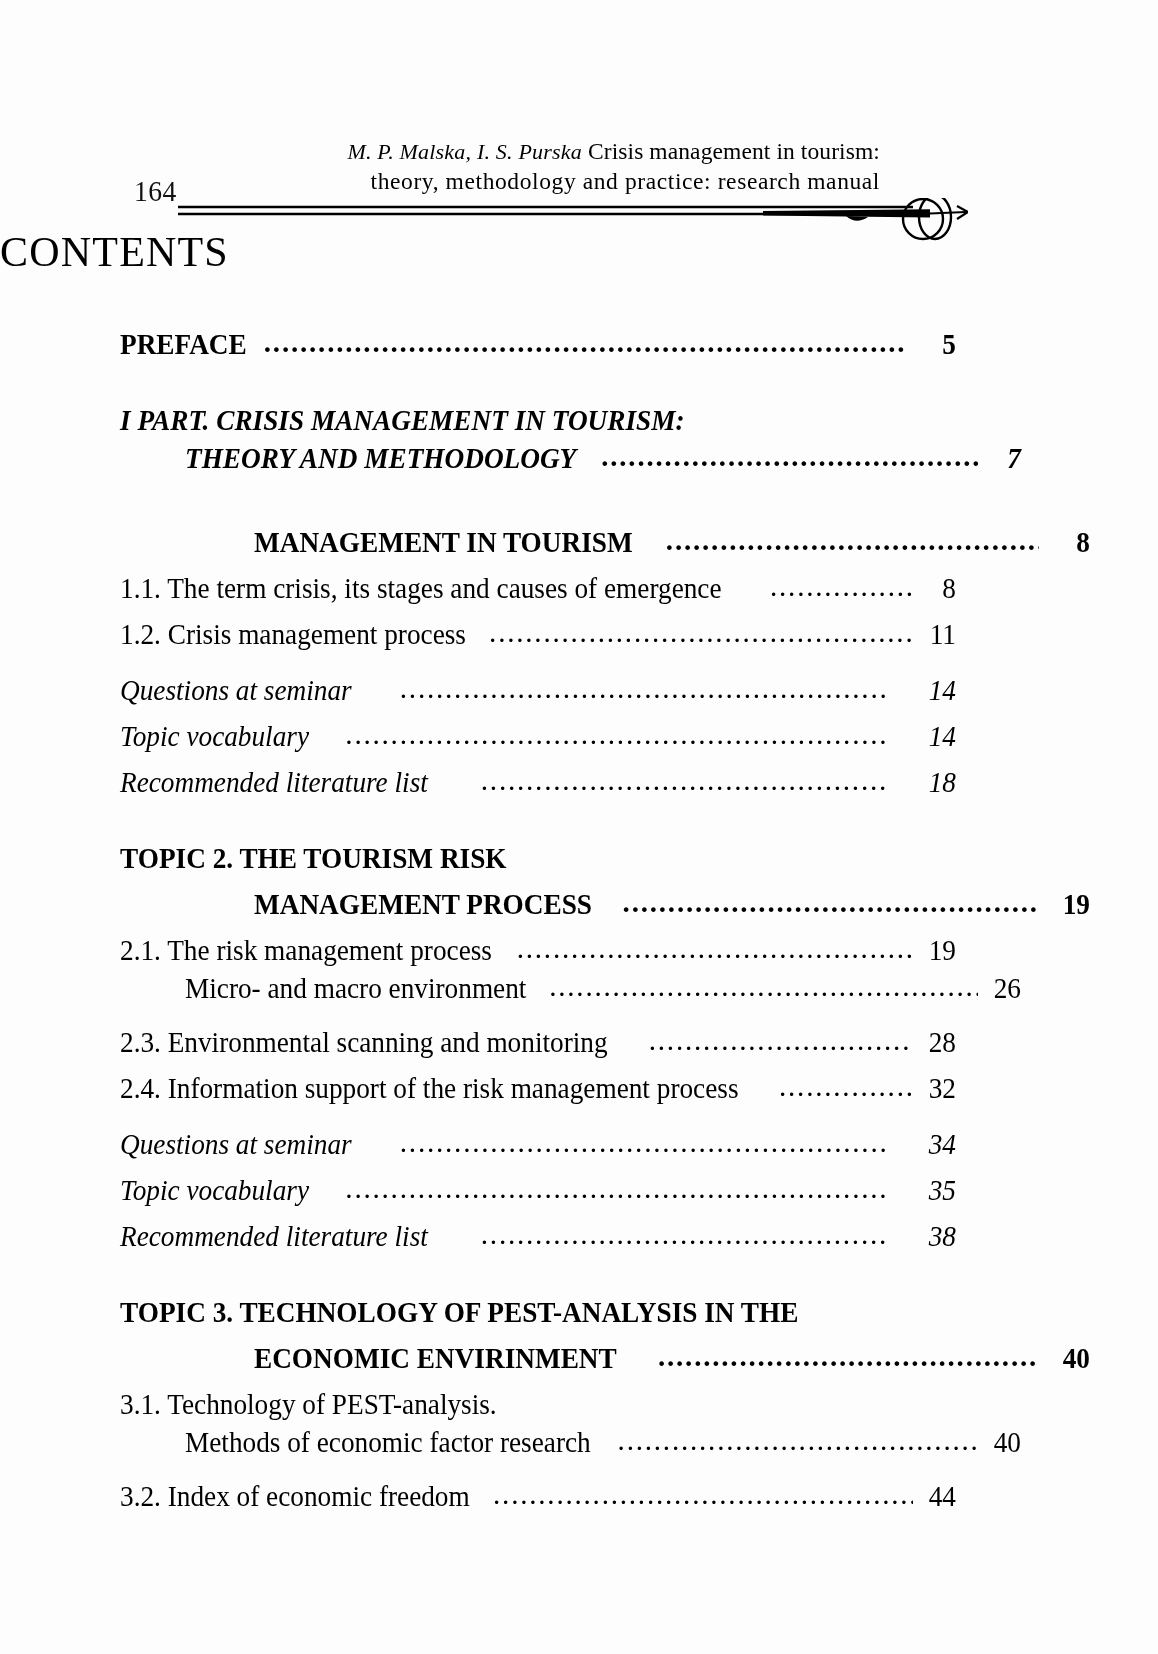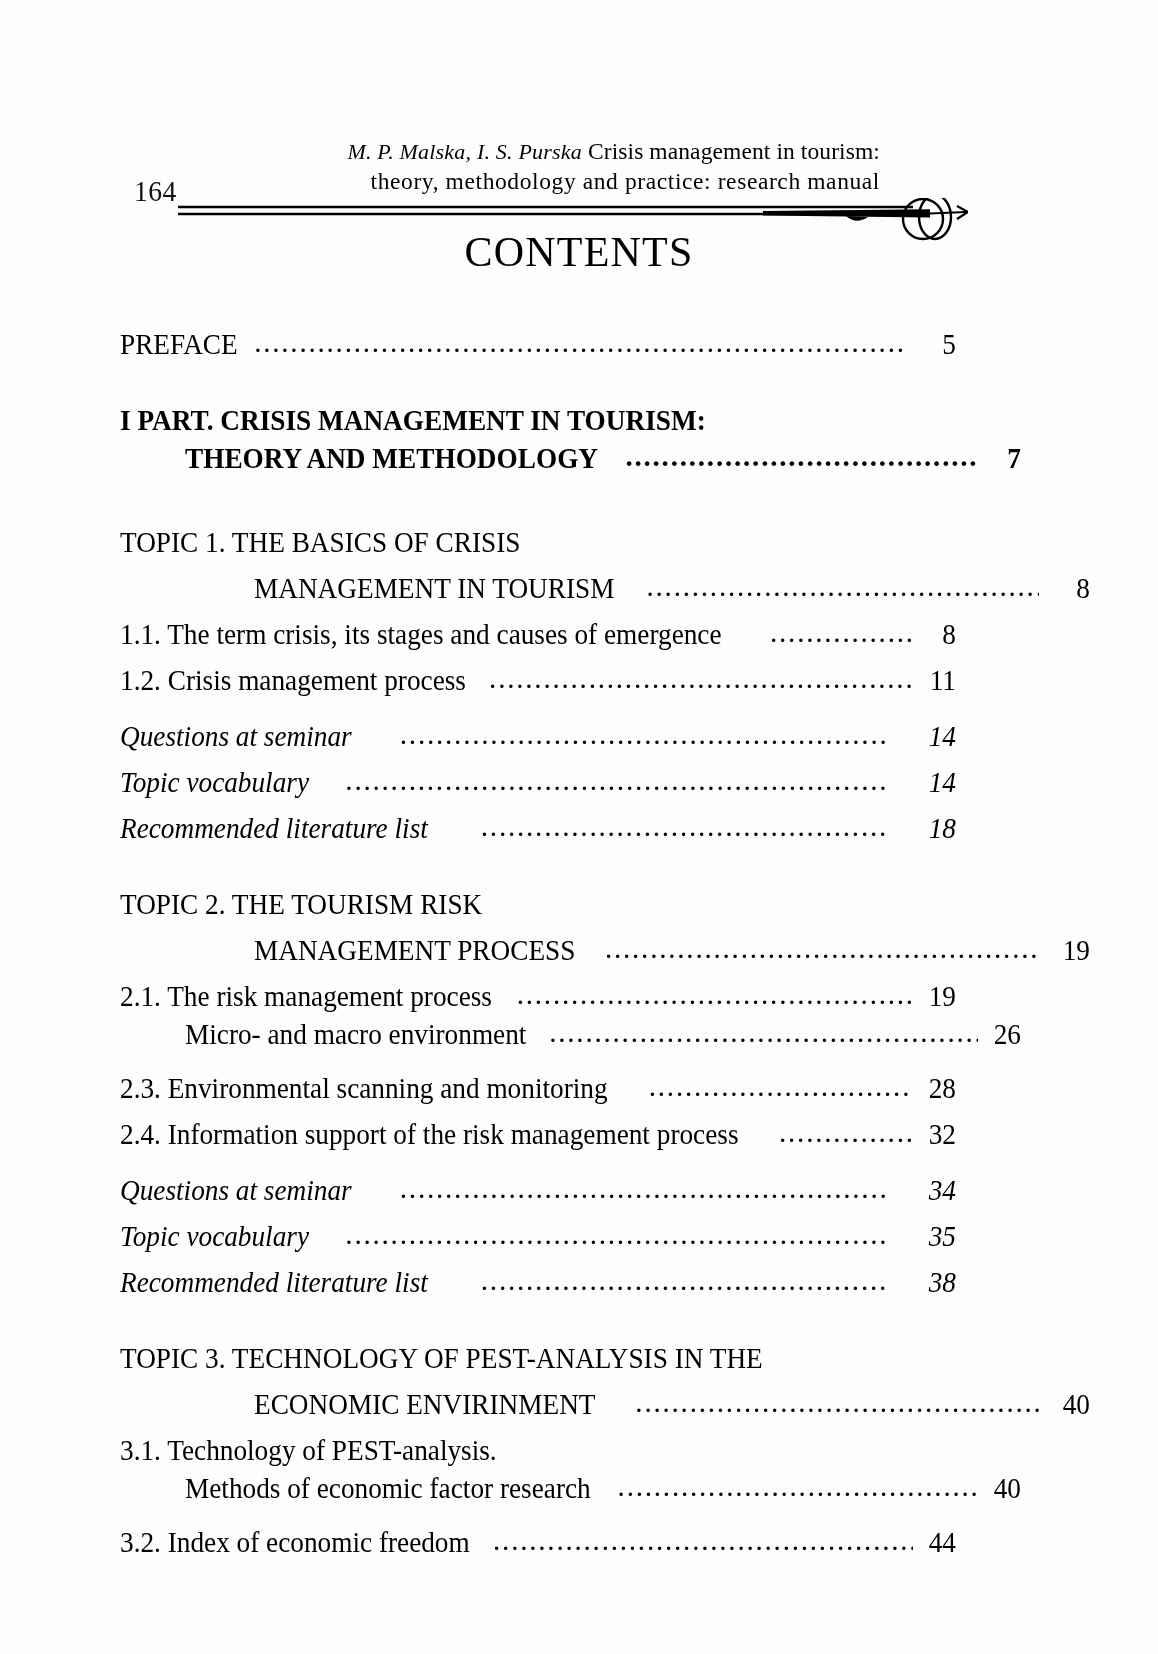--- a/index.html
+++ b/index.html
@@ -73,21 +73,20 @@
     height: 44px;
   }
   .rule-wrap svg { display: block; }
 
   
   .contents-title {
     position: absolute;
     left: 0;
     top: 228px;
     width: 1158px;
-    text-align: center;
     font-size: 42px;
     letter-spacing: 1.2px;
     font-variant: small-caps;
     font-weight: 400;
   }
 
   
   .toc {
     position: absolute;
     left: 120px;
@@ -127,23 +126,23 @@
     font-size: 29px;
     transform: scaleX(0.94);
     transform-origin: right bottom;
   }
 
   
   .entry.noleader .leader { visibility: hidden; }
   .entry.noleader .pg { visibility: hidden; }
 
   
-  .b  { font-weight: normal; gap: 8px; }
+  .b  { font-weight: bold; gap: 8px; }
   .i  { font-style: italic; gap: 24px; }
-  .bi { font-weight: bold; }
+  .bi { font-weight: bold; font-style: italic; }
 
   .hang { padding-left: 134px; }
   .hang2 { padding-left: 65px; align-items: center; }
 
   .sp-xs { height: 10px; }
   .sp-m  { height: 30px; }
 
   .row-h { height: 46px; }
 </style>
 </head>
@@ -199,25 +198,20 @@
       <span class="leader">.....</span>
       <span class="pg"></span>
     </div>
     <div class="entry bi hang2 row-h">
       <span class="txt">THEORY AND METHODOLOGY</span>
       <span class="leader">........................................................................................................................</span>
       <span class="pg">7</span>
     </div>
 
     <div class="sp-m"></div>
-    <div class="entry b noleader row-h">
-      <span class="txt">TOPIC 1. THE BASICS OF CRISIS</span>
-      <span class="leader">.....</span>
-      <span class="pg"></span>
-    </div>
     <div class="entry b hang row-h">
       <span class="txt">MANAGEMENT IN TOURISM</span>
       <span class="leader">........................................................................................................................</span>
       <span class="pg">8</span>
     </div>
 
     <div class="entry row-h">
       <span class="txt">1.1.  The term crisis, its stages and causes of emergence</span>
       <span class="leader">&nbsp;........................................................................................................................</span>
       <span class="pg">8</span>

